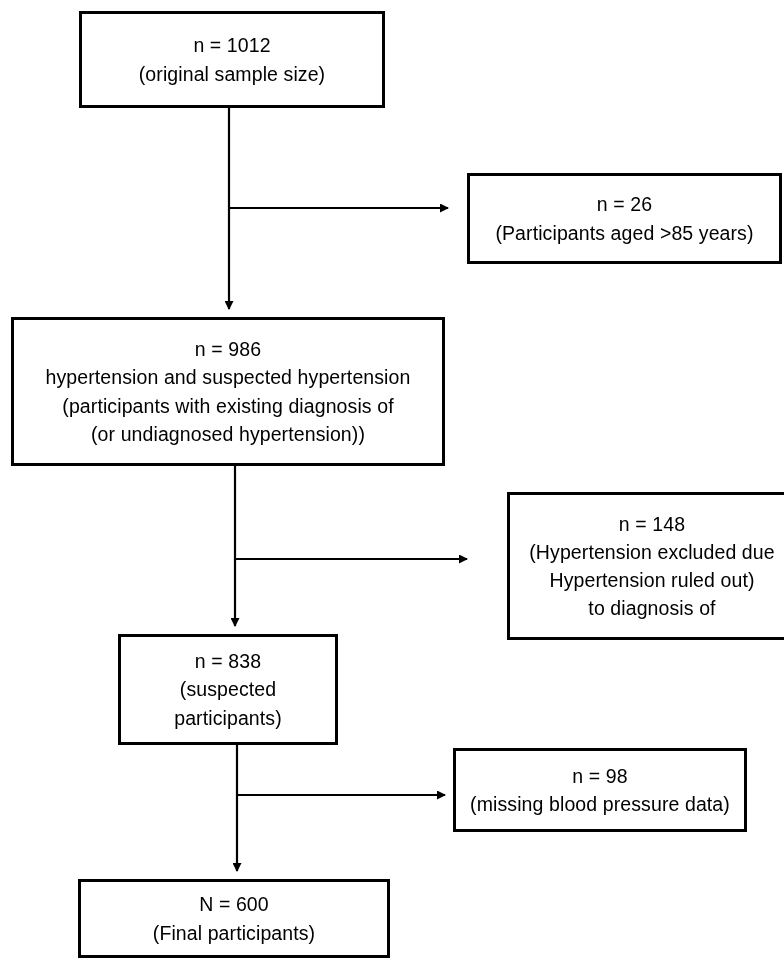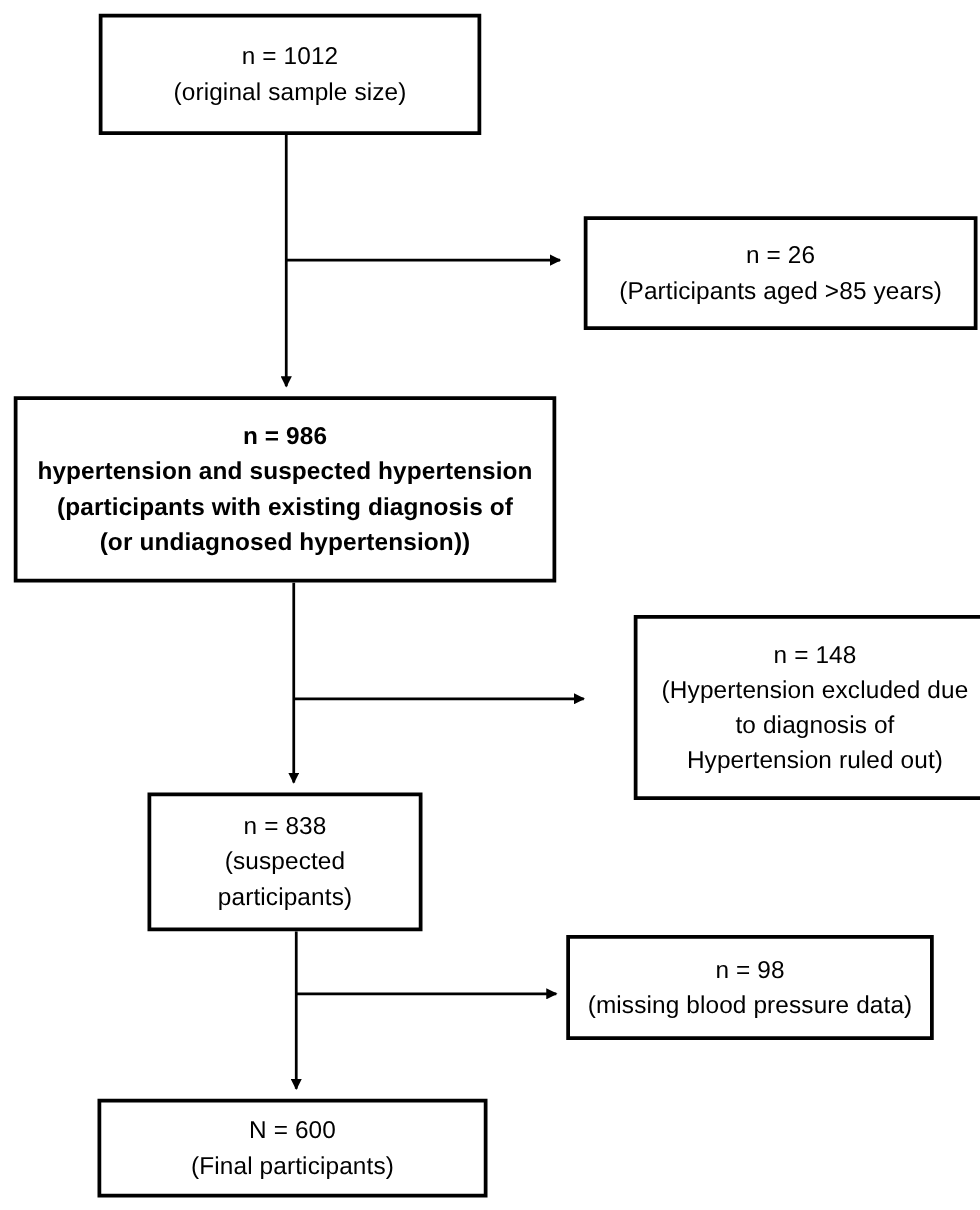--- a/index.html
+++ b/index.html
@@ -33,21 +33,21 @@
     line-height: 1.44;
     letter-spacing: 0.1px;
     padding: 2px 6px;
   }
   .flow-box .ln {
     display: block;
     white-space: nowrap;
   }
   
   #box-original  { left: 79px;  top: 11px;  width: 306px; height: 97px; }
-  #box-986       { left: 11px;  top: 317px; width: 434px; height: 149px; font-weight: bold; }
+  #box-986       { left: 11px;  top: 317px; width: 434px; height: 149px; }
   #box-838       { left: 118px; top: 634px; width: 220px; height: 111px; }
   #box-final     { left: 78px;  top: 879px; width: 312px; height: 79px; }
   
   #box-26        { left: 467px; top: 173px; width: 315px; height: 91px; }
   #box-148       { left: 475px; top: 492px; width: 290px; height: 148px; margin-left: 32px; }
   #box-98        { left: 453px; top: 748px; width: 294px; height: 84px; }
 
   svg#connectors {
     position: absolute;
     left: 0;
@@ -95,22 +95,22 @@
   <div class="flow-box" id="box-986">
     <span class="ln">n = 986</span>
     <span class="ln">hypertension and suspected hypertension</span>
     <span class="ln">(participants with existing diagnosis of</span>
     <span class="ln">(or undiagnosed hypertension))</span>
   </div>
 
   <div class="flow-box" id="box-148">
     <span class="ln">n = 148</span>
     <span class="ln">(Hypertension excluded due</span>
+    <span class="ln">Hypertension ruled out)</span>
     <span class="ln">to diagnosis of</span>
-    <span class="ln">Hypertension ruled out)</span>
   </div>
 
   <div class="flow-box" id="box-838">
     <span class="ln">n = 838</span>
     <span class="ln">(suspected</span>
     <span class="ln">participants)</span>
   </div>
 
   <div class="flow-box" id="box-98">
     <span class="ln">n = 98</span>

